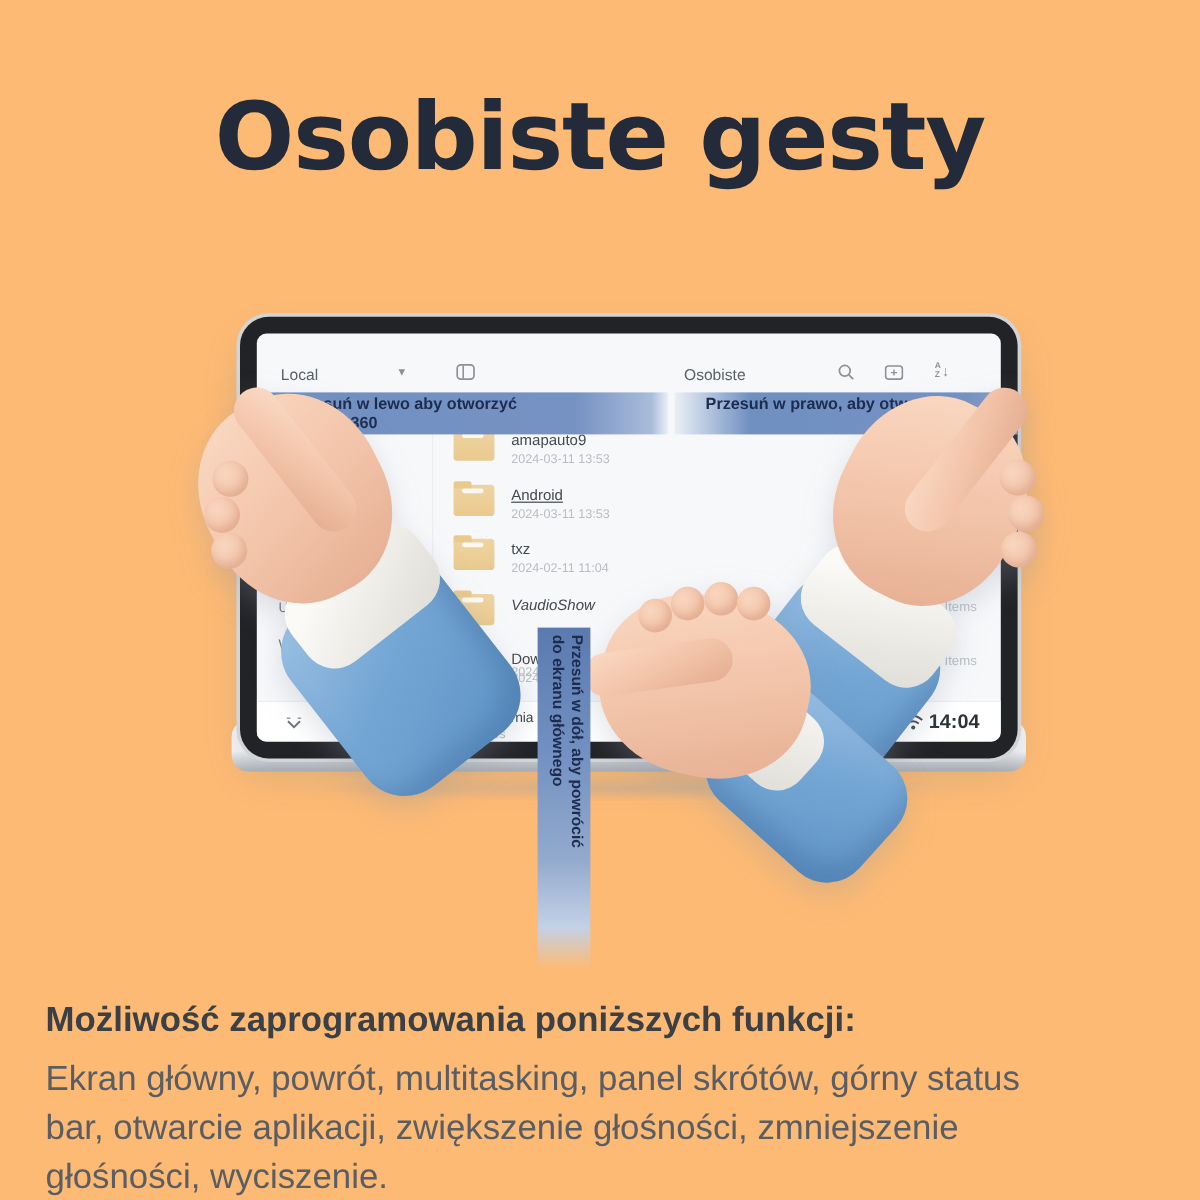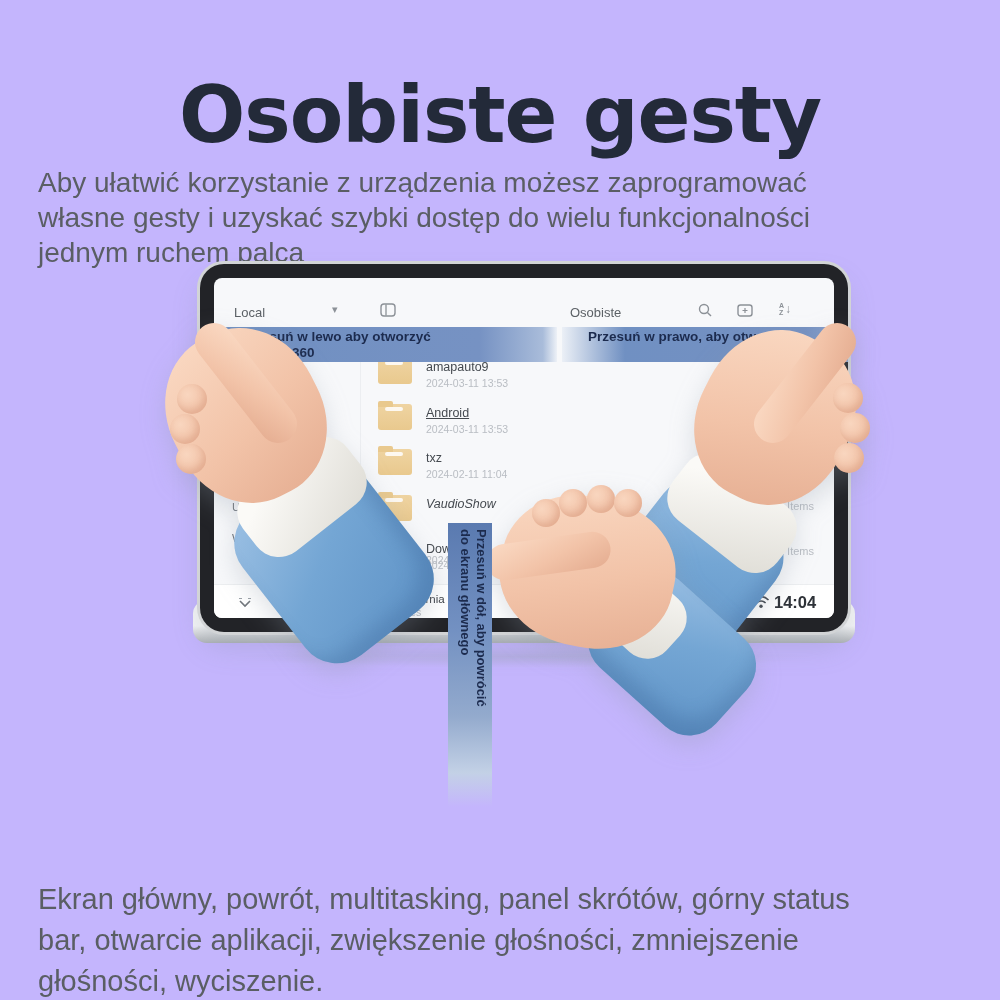--- a/index.html
+++ b/index.html
@@ -1,16 +1,16 @@
 <!DOCTYPE html>
 <html><head>
 <meta charset="utf-8">
 <style>
   html,body{margin:0;padding:0;background:#ffffff;}
-  .page{position:relative;width:1000px;height:1000px;margin:0 auto;background:#c4b5fd;
+  .page{position:relative;width:1000px;height:1000px;margin:0 auto;background:#fdba74;
         font-family:"Liberation Sans",sans-serif;overflow:hidden;}
 
   
   .title{position:absolute;top:18px;left:0;width:100%;text-align:center;
          font-family:"DejaVu Sans",sans-serif;font-weight:800;font-size:78px;
          letter-spacing:-1px;color:#232a39;}
   .intro{position:absolute;left:38px;top:137px;width:945px;font-size:28px;line-height:35px;
          color:#5a5e64;white-space:pre-line;}
   .f-heading{position:absolute;left:38px;top:810px;width:930px;font-size:29px;font-weight:600;
          color:#3b4047;}
@@ -121,23 +121,20 @@
   .bh-b4{left:614px;top:489px;width:28px;height:28px;}
 
   svg{display:block;}
 </style>
 </head>
 <body>
 
 <div class="page">
 
   <h1 class="title">Osobiste gesty</h1>
-  <p class="intro">Aby ułatwić korzystanie z urządzenia możesz zaprogramować
-własne gesty i uzyskać szybki dostęp do wielu funkcjonalności
-jednym ruchem palca</p>
 
   <div class="floor-shadow"></div>
   <div class="base"></div>
 
   <div class="tablet">
     <div class="screen">
 
       <div class="tb-text local">Local</div>
       <div class="local-chev">▾</div>
       <span class="icon-btn toggle-icon">
@@ -284,17 +281,18 @@
     <div class="sleeve bh-sleeve"></div>
     <div class="cuff bh-cuff"></div>
     <div class="skin bh-palm"></div>
     <div class="skin bh-finger"></div>
     <div class="bump bh-b1"></div>
     <div class="bump bh-b2"></div>
     <div class="bump bh-b3"></div>
     <div class="bump bh-b4"></div>
   </div>
 
+  <h2 class="f-heading">Możliwość zaprogramowania poniższych funkcji:</h2>
   <p class="f-body">Ekran główny, powrót, multitasking, panel skrótów, górny status
 bar, otwarcie aplikacji, zwiększenie głośności, zmniejszenie
 głośności, wyciszenie.</p>
 
 </div>
 
 </body></html>

